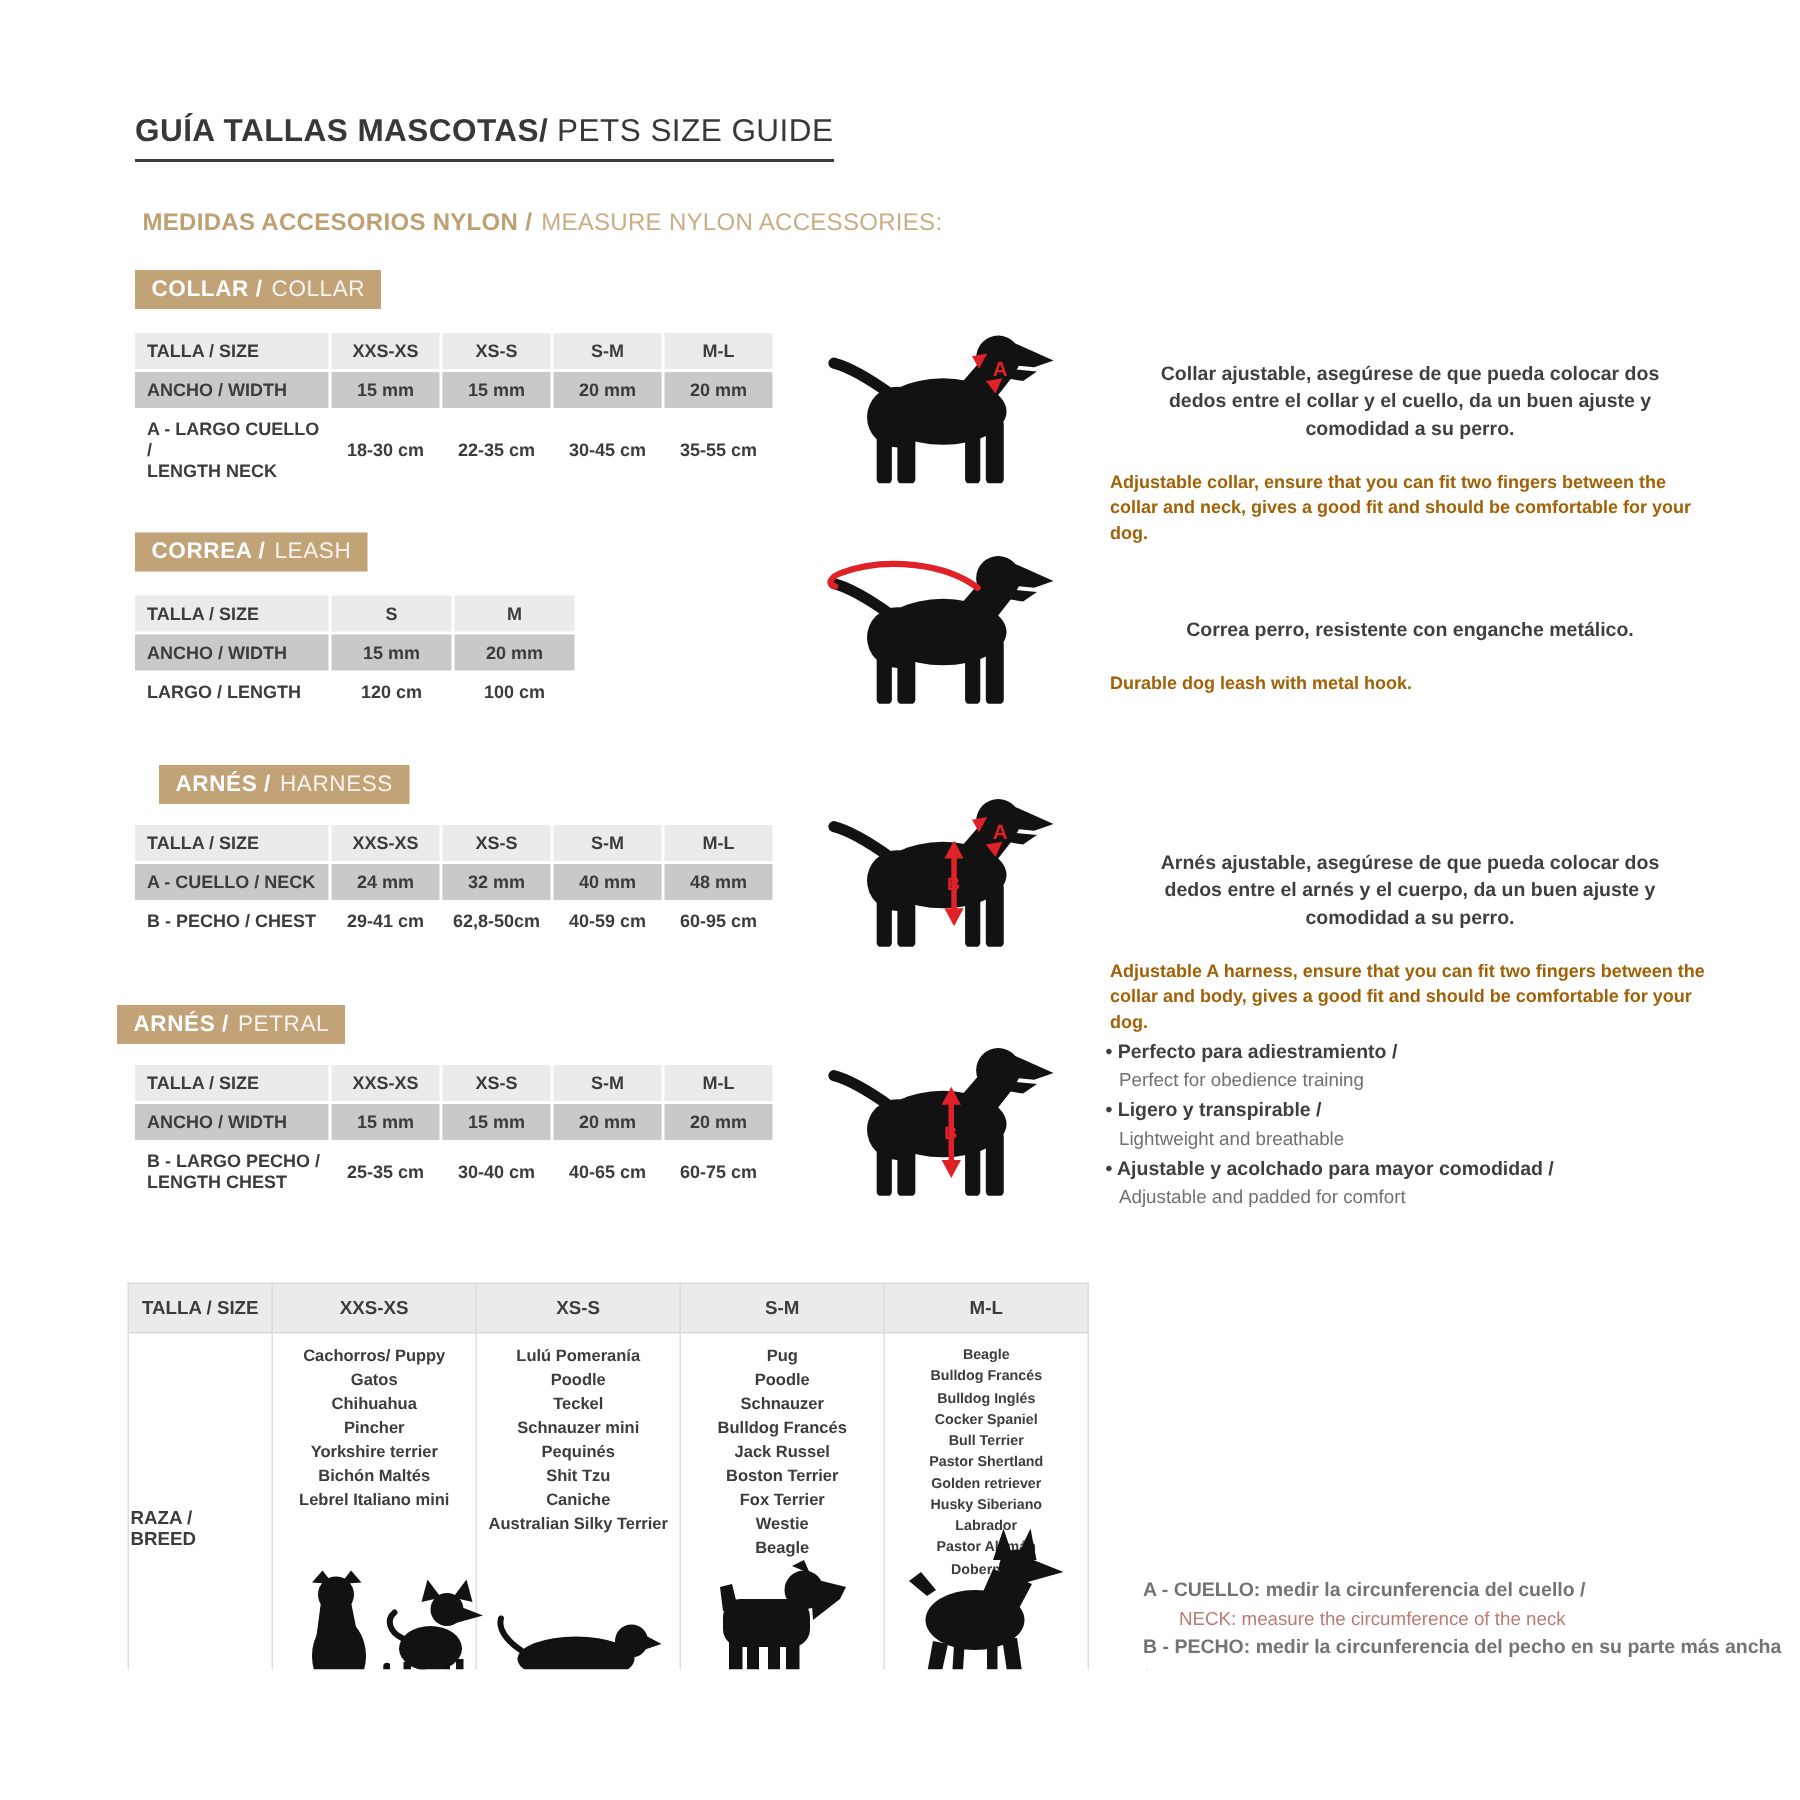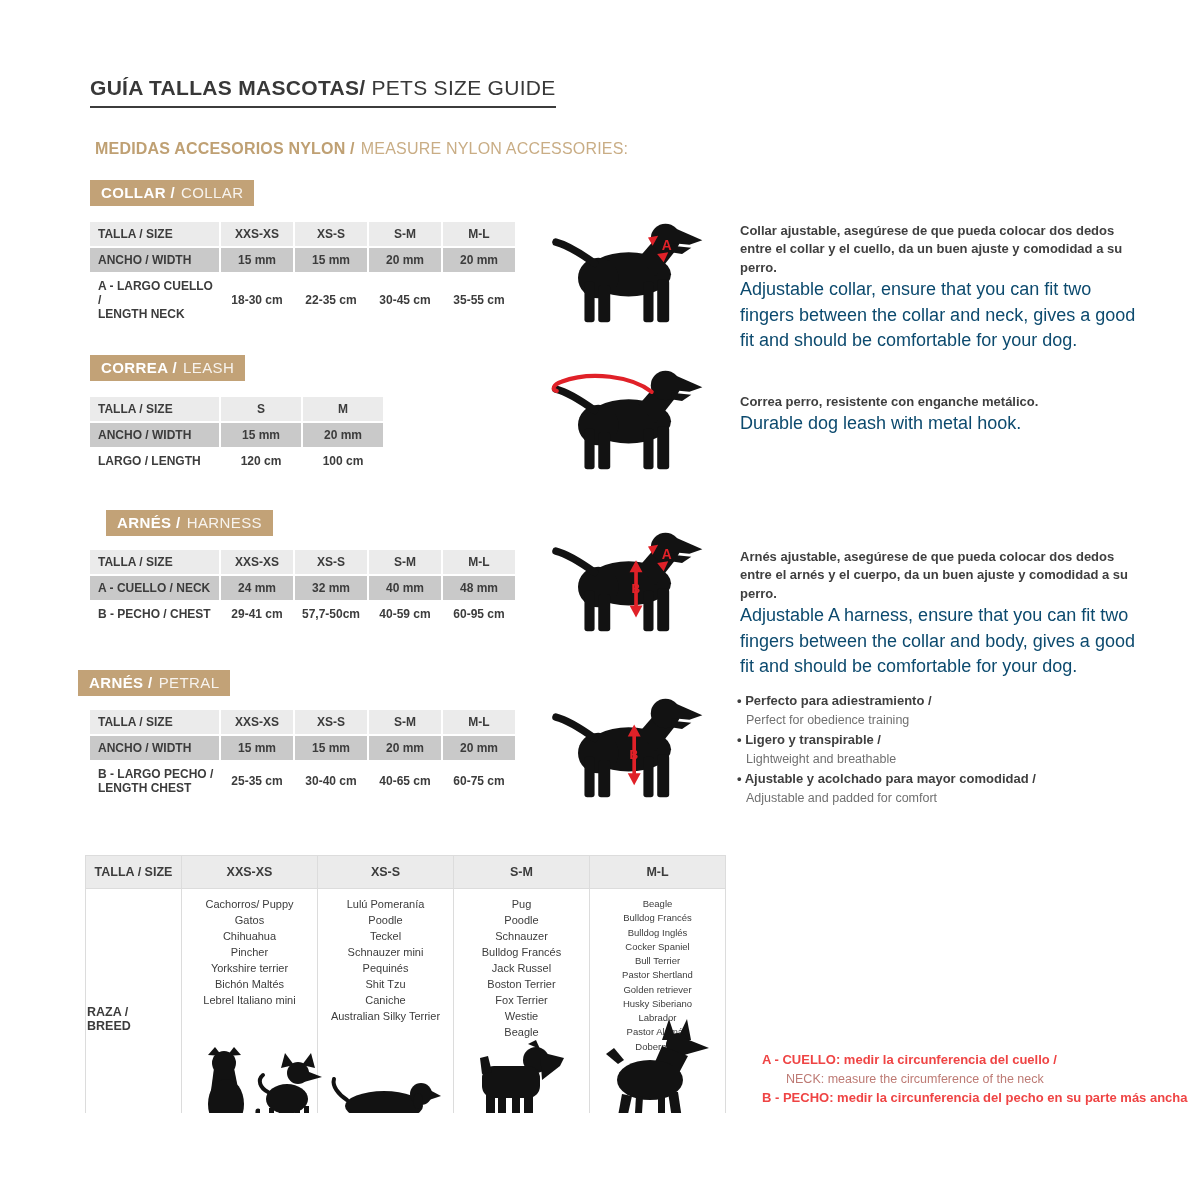--- a/index.html
+++ b/index.html
@@ -20,37 +20,37 @@
   table.spec{border-collapse:separate;border-spacing:2px;font-size:12px;font-weight:700;color:#3c3c3c;}
   table.spec td{text-align:center;padding:5px 3px;vertical-align:middle;}
   table.spec td.lbl{text-align:left;padding-left:8px;white-space:pre-line;width:118px;}
   table.spec td.val{width:66px;}
   table.spec td.vw{width:74px;}
   tr.r0 td{background:#ebebeb;}
   tr.r1 td{background:#c9c9c9;}
   tr.r2 td{background:#ffffff;}
 
   .desc{width:400px;font-size:13px;line-height:1.42;}
-  .desc .es{font-weight:700;color:#3f3f3f;margin:0;}
-  .desc .en{font-weight:400;color:#0c4a6e;margin:0;font-size:18px;}
+  .desc .es{font-weight:700;color:#3f3f3f;margin:18px;text-align:center;}
+  .desc .en{font-weight:700;color:#a16207;margin:0;font-size:12px;}
 
   .bullets{width:410px;font-size:13px;line-height:1.45;}
   .bullet-es{font-weight:700;color:#3f3f3f;}
   .bullet-en{color:#707070;font-size:12.5px;padding-left:9px;margin-bottom:2px;}
 
   table.breed{border-collapse:collapse;table-layout:fixed;width:640px;font-size:11px;color:#3c3c3c;}
   table.breed th,table.breed td{border:1px solid #dcdcdc;}
   table.breed th{background:#ebebeb;height:30px;font-size:12.5px;font-weight:700;}
-  td.breed-cell{vertical-align:top;text-align:center;padding-top:8px;font-weight:400;
+  td.breed-cell{vertical-align:top;text-align:center;padding-top:8px;font-weight:700;
                 white-space:pre-line;line-height:1.45;height:250px;}
   td.breed-cell.small{font-size:9.5px;line-height:1.5;}
   td.raza{text-align:left;font-weight:700;font-size:12.5px;white-space:pre-line;vertical-align:middle;}
 
   .notes{width:430px;font-size:13px;line-height:1.5;}
-  .note-bold{color:#ef4444;font-weight:700;}
+  .note-bold{color:#737373;font-weight:700;}
   .note-light{color:#bd7a74;padding-left:24px;font-size:12.5px;}
 
   .figure{position:absolute;}
   .sil{position:absolute;}
   .figA{font:700 15px "Liberation Sans",sans-serif;fill:#e02128;}
   .figB{font:700 13px "Liberation Sans",sans-serif;fill:#e02128;}
 </style>
 </head>
 <body>
 
@@ -167,21 +167,21 @@
     <tr class="r1">
       <td class="lbl">A - CUELLO / NECK</td>
       <td class="val">24 mm</td>
       <td class="val">32 mm</td>
       <td class="val">40 mm</td>
       <td class="val">48 mm</td>
     </tr>
     <tr class="r2">
       <td class="lbl">B - PECHO / CHEST</td>
       <td class="val">29-41 cm</td>
-      <td class="val">57,7-50cm</td>
+      <td class="val">62,8-50cm</td>
       <td class="val">40-59 cm</td>
       <td class="val">60-95 cm</td>
     </tr>
   </tbody>
     </table>
   <svg class="figure" style="left:543px;top:524px;" width="175" height="115" viewBox="0 0 190 120">
     <use href="#dogShape"></use>
     <polygon points="114,22 125,20 119,31" fill="#e02128"></polygon>
     <polygon points="124,40 136,38 131,49" fill="#e02128"></polygon>
     <text class="figA" x="129" y="36">A</text>

